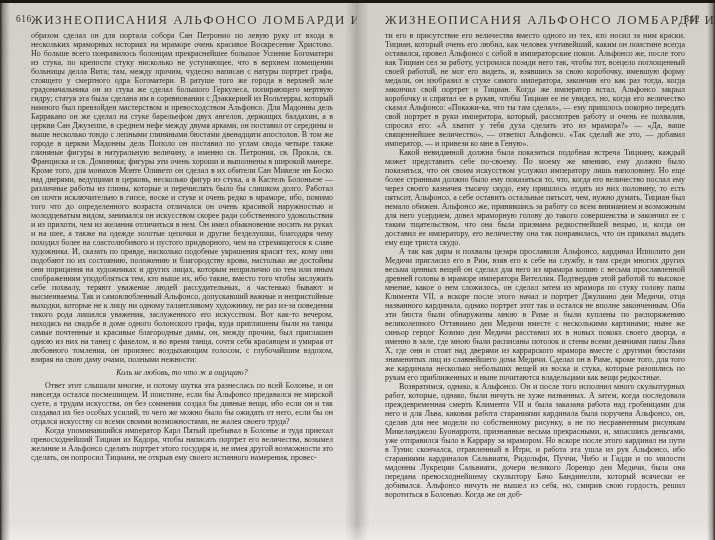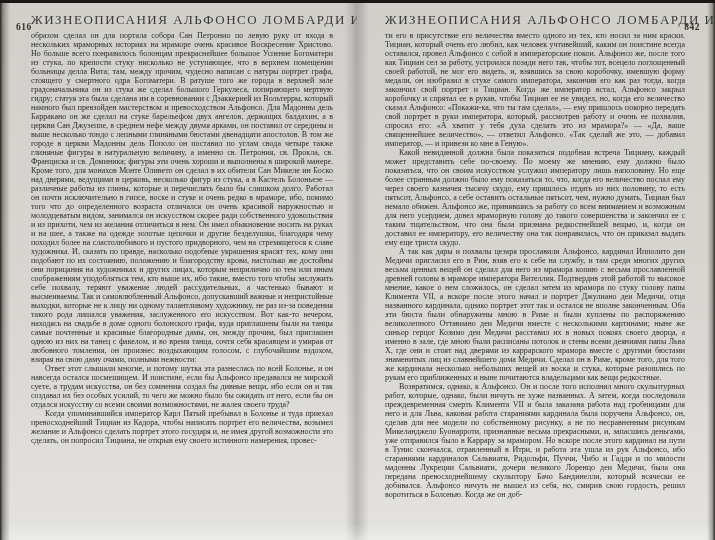--- a/index.html
+++ b/index.html
@@ -22,21 +22,21 @@
              background:linear-gradient(270deg,#2b2a24 0%,rgba(60,58,52,.4) 35%,rgba(60,58,52,0) 100%);}
   .gutter{position:absolute;top:0;bottom:0;left:345px;width:24px;z-index:3;
           background:linear-gradient(90deg,rgba(40,38,34,0) 0%,rgba(40,38,34,.22) 50%,rgba(40,38,34,0) 100%);}
   .shade-bottom{position:absolute;left:0;right:0;bottom:0;height:16px;z-index:3;
           background:linear-gradient(180deg,rgba(248,248,246,0) 0%,rgba(248,248,246,.5) 100%);}
 
   
   .runhead{position:relative;height:15px;color:#36342f;}
   .runtitle{display:block;text-align:center;font-size:13px;letter-spacing:1.5px;
             padding-top:3px;white-space:nowrap;color:#3b3934;}
-  .pagenum{position:absolute;top:13px;font-size:9.5px;letter-spacing:.5px;color:#333129;font-weight:bold;}
+  .pagenum{position:absolute;top:5px;font-size:9.5px;letter-spacing:.5px;color:#333129;}
   .page-left .pagenum{left:-15px;}
   .page-right .pagenum{right:-15px;}
 
   
   .pagebody{margin-top:7px;font-size:8px;line-height:9px;color:#2e2c27;
             text-align:justify;}
   .pagebody p{margin:0;text-indent:14px;}
   .pagebody p.continuation{text-indent:0;}
   .pagebody p.verse{text-align:center;font-style:italic;text-indent:0;margin:4px 0 4px 0;}
 </style>
@@ -45,20 +45,21 @@
 
 <div class="spread">
 
   <div class="page page-left">
     <div class="runhead">
       <span class="pagenum">616</span>
       <span class="runtitle">ЖИЗНЕОПИСАНИЯ АЛЬФОНСО ЛОМБАРДИ И ДРУГИХ</span>
     </div>
     <div class="pagebody">
       <p class="continuation">образом сделал он для портала собора Сан Петронио по левую руку от входа в нескольких мраморных историях на мраморе очень красивое Воскресение Христово. Но больше всего понравилось болонцам прекраснейшее большое Успение Богоматери из стука, по крепости стуку нисколько не уступающее, что в верхнем помещении больницы делла Вита; там, между прочим, чудесно написан с натуры портрет графа, стоящего у смертного одра Богоматери. В ратуше того же города в верхней зале градоначальника он из стука же сделал большого Геркулеса, попирающего мертвую гидру; статуя эта была сделана им в соревновании с Дзаккерией из Вольтерры, который намного был превзойден мастерством и превосходством Альфонсо. Для Мадонны дель Барракано он же сделал на стуке барельефом двух ангелов, держащих балдахин, а в церкви Сан Джузеппе, в среднем нефе между двумя арками, он поставил от середины и выше несколько тондо с лепными глиняными бюстами двенадцати апостолов. В том же городе в церкви Мадонны дель Пополо он поставил по углам свода четыре также глиняные фигуры в натуральную величину, а именно св. Петрония, св. Прокла, св. Франциска и св. Доминика; фигуры эти очень хороши и выполнены в широкой манере. Кроме того, для монахов Монте Оливето он сделал в их обители Сан Микеле ин Боско над дверями, ведущими в церковь, несколько фигур из стука, а в Кастель Болоньезе — различные работы из глины, которые и перечислять было бы слишком долго. Работал он почти исключительно в гипсе, воске и стуке и очень редко в мраморе, ибо, помимо того что до определенного возраста отличался он очень красивой наружностью и молодцеватым видом, занимался он искусством скорее ради собственного удовольствия и из прихоти, чем из желания отличиться в нем. Он имел обыкновение носить на руках и на шее, а также на одежде золотые цепочки и другие безделушки, благодаря чему походил более на сластолюбивого и пустого придворного, чем на стремящегося к славе художника. И, сказать по правде, насколько подобные украшения красят тех, кому они подобают по их состоянию, положению и благородству крови, настолько же достойны они порицания на художниках и других лицах, которым неприлично по тем или иным соображениям уподобляться тем, кто выше их, ибо такие, вместо того чтобы заслужить себе похвалу, теряют уважение людей рассудительных, а частенько бывают и высмеиваемы. Так и самовлюбленный Альфонсо, допускавший важные и непристойные выходки, которые не к лицу ни одному талантливому художнику, не раз из-за поведения такого рода лишался уважения, заслуженного его искусством. Вот как-то вечером, находясь на свадьбе в доме одного болонского графа, куда приглашены были на танцы самые почтенные и красивые благородные дамы, он, между прочим, был приглашен одною из них на танец с факелом, и во время танца, сочтя себя красавцем и умирая от любовного томления, он произнес воздыхающим голосом, с глубочайшим вздохом, взирая на свою даму очами, полными нежности:</p>
+      <p class="verse">Коль не любовь, то что ж я ощущаю?</p>
       <p>Ответ этот слышали многие, и потому шутка эта разнеслась по всей Болонье, и он навсегда остался посмешищем. И поистине, если бы Альфонсо предавался не мирской суете, а трудам искусства, он без сомнения создал бы дивные вещи, ибо если он и так создавал их без особых усилий, то чего же можно было бы ожидать от него, если бы он отдался искусству со всеми своими возможностями, не жалея своего труда?</p>
       <p>Когда упоминавшийся император Карл Пятый пребывал в Болонье и туда приехал превосходнейший Тициан из Кадора, чтобы написать портрет его величества, возымел желание и Альфонсо сделать портрет этого государя и, не имея другой возможности это сделать, он попросил Тициана, не открыв ему своего истинного намерения, провес-</p>
     </div>
   </div>
 
   <div class="page page-right">
     <div class="runhead">
       <span class="pagenum">842</span>
       <span class="runtitle">ЖИЗНЕОПИСАНИЯ АЛЬФОНСО ЛОМБАРДИ И ДРУГИХ</span>
     </div>

